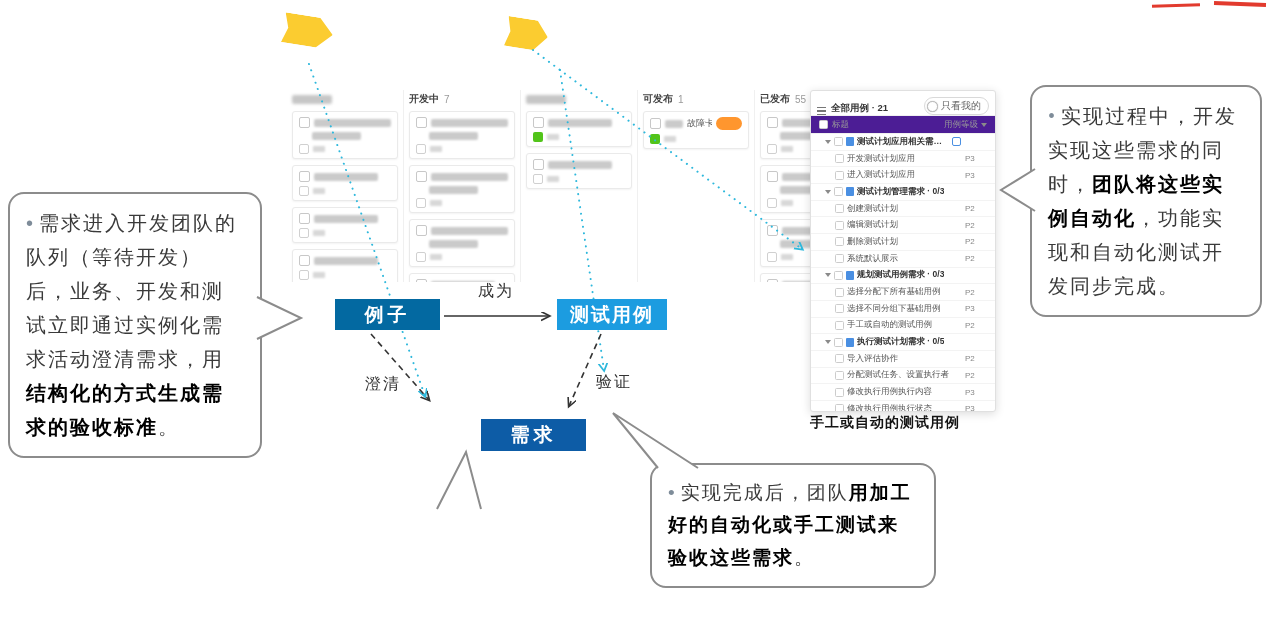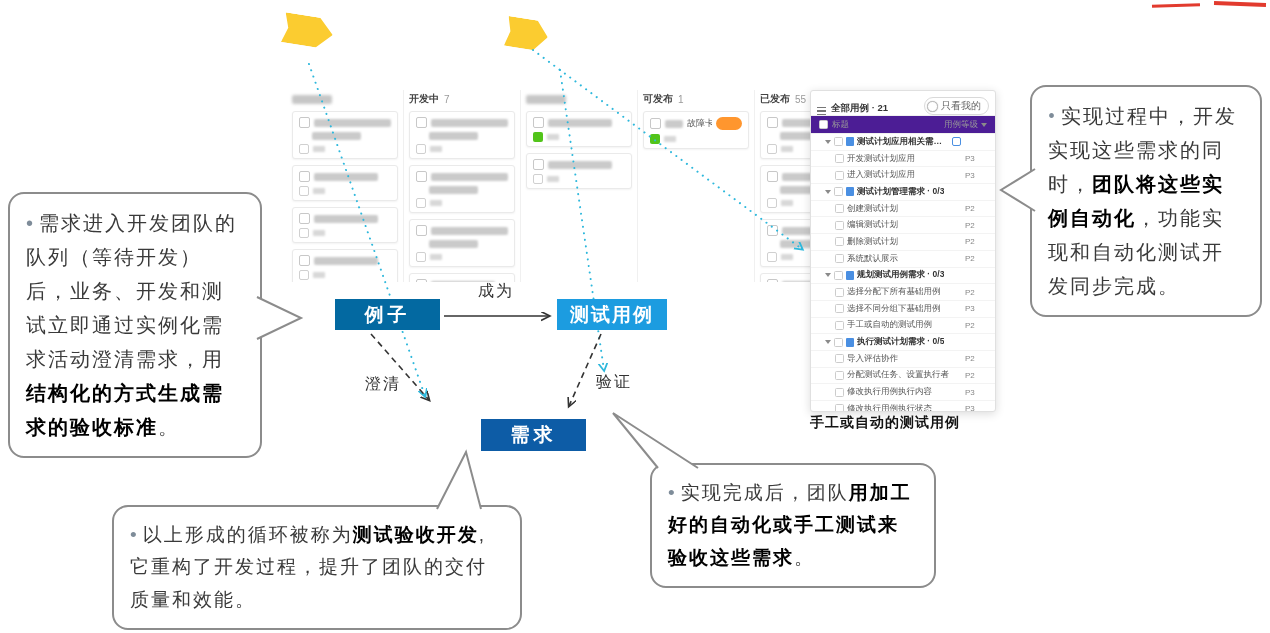--- a/index.html
+++ b/index.html
@@ -490,23 +490,20 @@
   <div class="flowlabel become">成为</div>
   <div class="flowlabel clarify">澄清</div>
   <div class="flowlabel verify">验证</div>
 
   <div class="bubble b-left">
     <span class="bullet">•</span><span><span>需求进入开发团队的队列（等待开发）后，业务、开发和测试立即通过实例化需求活动澄清需求，用</span><span class="em">结构化的方式生成需求的验收标准</span><span>。</span></span>
   </div>
   <div class="bubble b-right">
     <span class="bullet">•</span><span><span>实现过程中，开发实现这些需求的同时，</span><span class="em">团队将这些实例自动化</span><span>，功能实现和自动化测试开发同步完成。</span></span>
   </div>
-  <div class="bubble b-bottom">
-    <span class="bullet">•</span><span><span>以上形成的循环被称为</span><span class="em">测试验收开发</span><span>,它重构了开发过程，提升了团队的交付质量和效能。</span></span>
-  </div>
   <div class="bubble b-bright">
     <span class="bullet">•</span><span><span>实现完成后，团队</span><span class="em">用加工好的自动化或手工测试来验收这些需求</span><span>。</span></span>
   </div>
 
   <svg class="tails" width="1270" height="633" viewBox="0 0 1270 633">
     <path d="M257,297 L301,318 L257,339" fill="#fff" stroke="#8c8c8c" stroke-width="2"></path>
     <path d="M1035,169 L1001,190 L1035,211" fill="#fff" stroke="#8c8c8c" stroke-width="2"></path>
     <path d="M437,509 L466,452 L481,509" fill="#fff" stroke="#8c8c8c" stroke-width="2"></path>
     <path d="M658,468 L613,413 L698,468" fill="#fff" stroke="#8c8c8c" stroke-width="2"></path>
   </svg>

